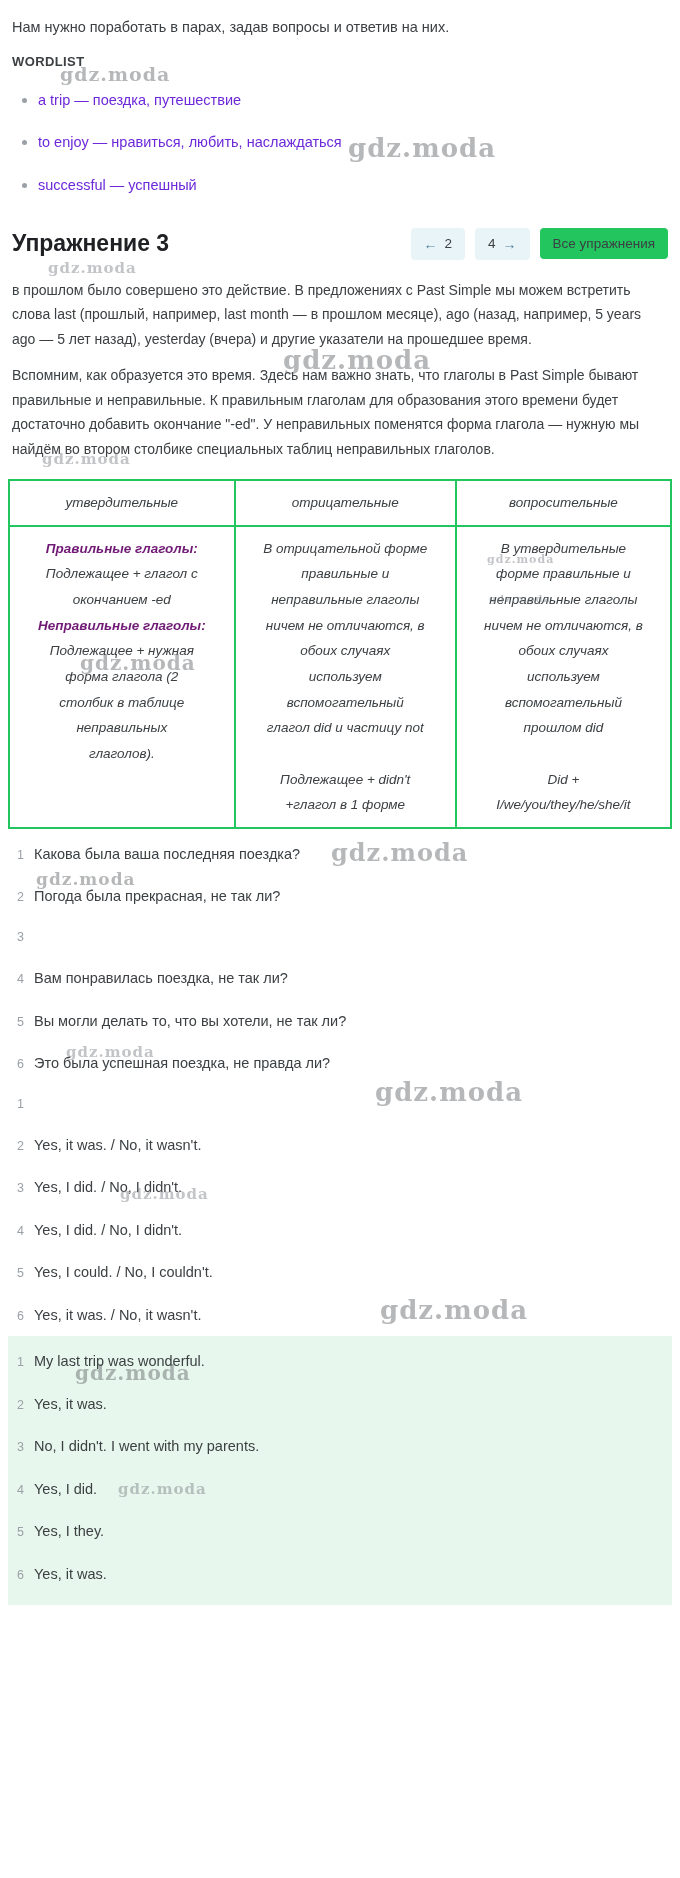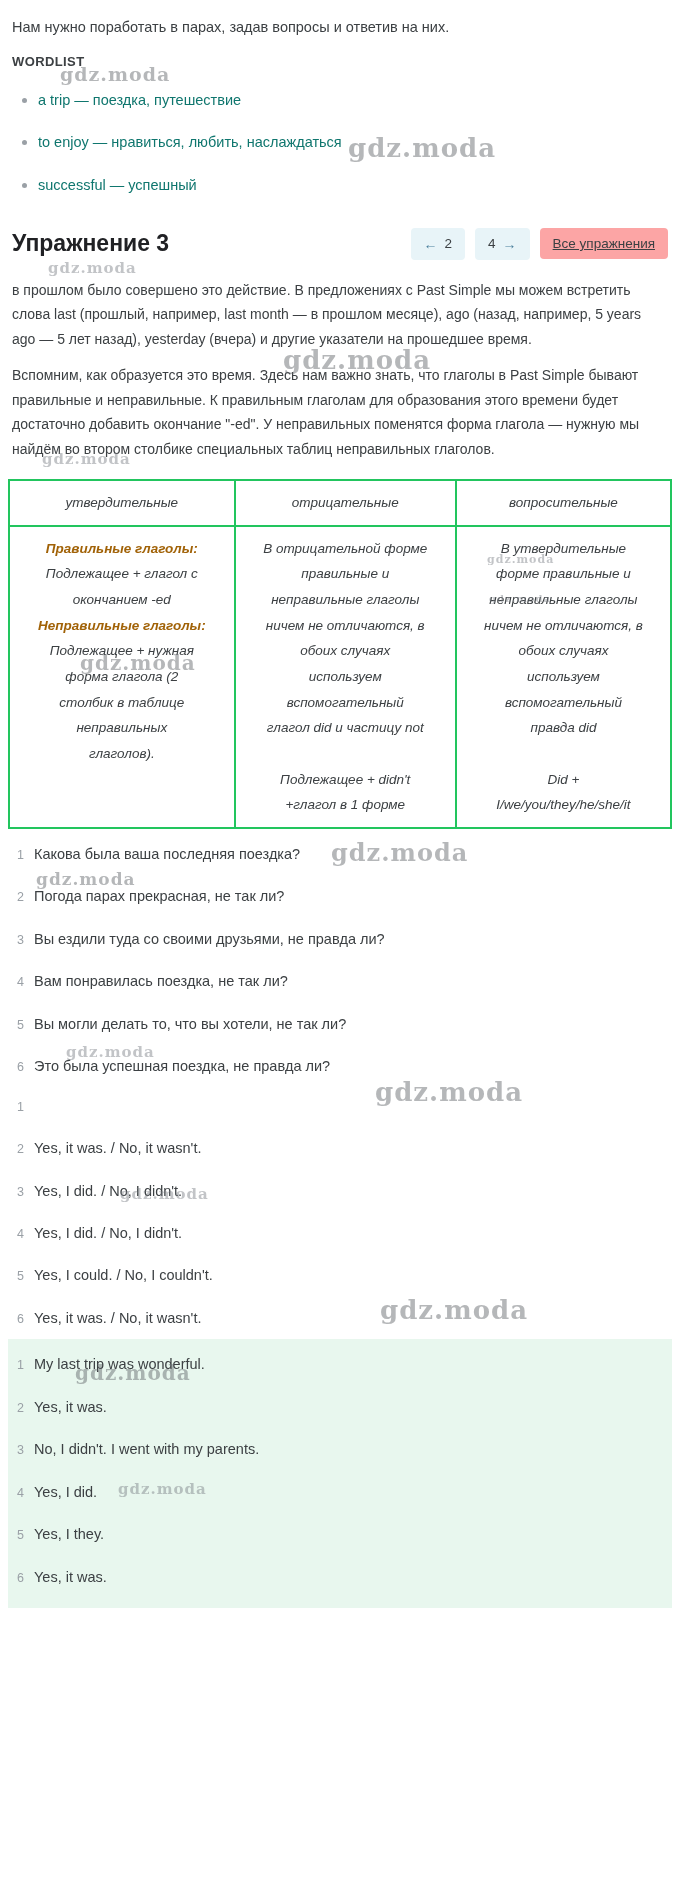--- a/index.html
+++ b/index.html
@@ -35,21 +35,21 @@
 
   ul.wordlist {
     margin: 0 0 6px 0;
     padding-left: 30px;
     list-style: none;
   }
   ul.wordlist li {
     position: relative;
     padding: 10px 0 10px 0;
     font-size: 14.5px;
-    color: #0f766e;
+    color: #6d28d9;
   }
   ul.wordlist li::before {
     content: "";
     position: absolute;
     left: -16px; top: 19px;
     width: 5px; height: 5px;
     border-radius: 50%;
     background: #9aa0a6;
   }
 
@@ -73,21 +73,21 @@
     font-size: 13.5px;
     padding: 8px 13px;
     display: flex;
     align-items: center;
     gap: 7px;
     cursor: pointer;
     white-space: nowrap;
     font-family: "Liberation Sans", sans-serif;
   }
   .nav-btn .arr { color: #4a7f9c; font-size: 14px; }
-  .nav-all { background: #fca5a5; text-decoration: underline; }
+  .nav-all { background: #22c55e; }
 
   .para {
     padding: 6px 4px;
     font-size: 14px;
     line-height: 1.75;
     color: #3c4043;
   }
 
   table.gtable {
     width: 100%;
@@ -98,21 +98,21 @@
   table.gtable th, table.gtable td {
     border: 2px solid #22c55e;
     padding: 9px 10px;
     vertical-align: top;
     text-align: center;
     line-height: 1.9;
     font-weight: normal;
     font-style: italic;
   }
   table.gtable th { color: #3c4043; }
-  table.gtable td b { font-weight: bold; color: #a16207; }
+  table.gtable td b { font-weight: bold; color: #701a75; }
   .cell-lines div { white-space: pre-wrap; }
 
   ol.numlist {
     list-style: none;
     margin: 0;
     padding: 0;
   }
   ol.numlist li {
     display: flex;
     align-items: baseline;
@@ -217,41 +217,40 @@
             <div>+глагол в 1 форме</div>
           </td>
         <td class="cell-lines" id="cell3">
             <div>В утвердительные</div>
             <div>форме правильные и</div>
             <div>неправильные глаголы</div>
             <div>ничем не отличаются, в</div>
             <div>обоих случаях</div>
             <div>используем</div>
             <div>вспомогательный</div>
-            <div>правда did</div>
+            <div>прошлом did</div>
             <div>&nbsp;</div>
             <div>Did +</div>
             <div>I/we/you/they/he/she/it</div>
           </td>
       </tr>
     </tbody>
   </table>
 
   <ol class="numlist" id="questions">
       <li>
         <span class="n">1</span>
         <span class="txt">Какова была ваша последняя поездка?</span>
       </li>
       <li>
         <span class="n">2</span>
-        <span class="txt">Погода парах прекрасная, не так ли?</span>
+        <span class="txt">Погода была прекрасная, не так ли?</span>
       </li>
       <li>
         <span class="n">3</span>
-        <span class="txt">Вы ездили туда со своими друзьями, не правда ли?</span>
       </li>
       <li>
         <span class="n">4</span>
         <span class="txt">Вам понравилась поездка, не так ли?</span>
       </li>
       <li>
         <span class="n">5</span>
         <span class="txt">Вы могли делать то, что вы хотели, не так ли?</span>
       </li>
       <li>

